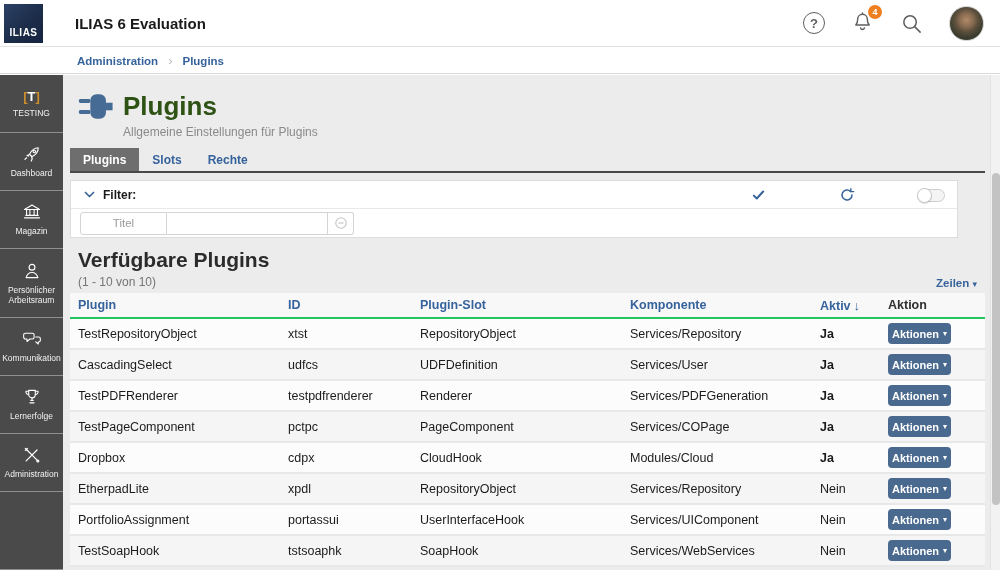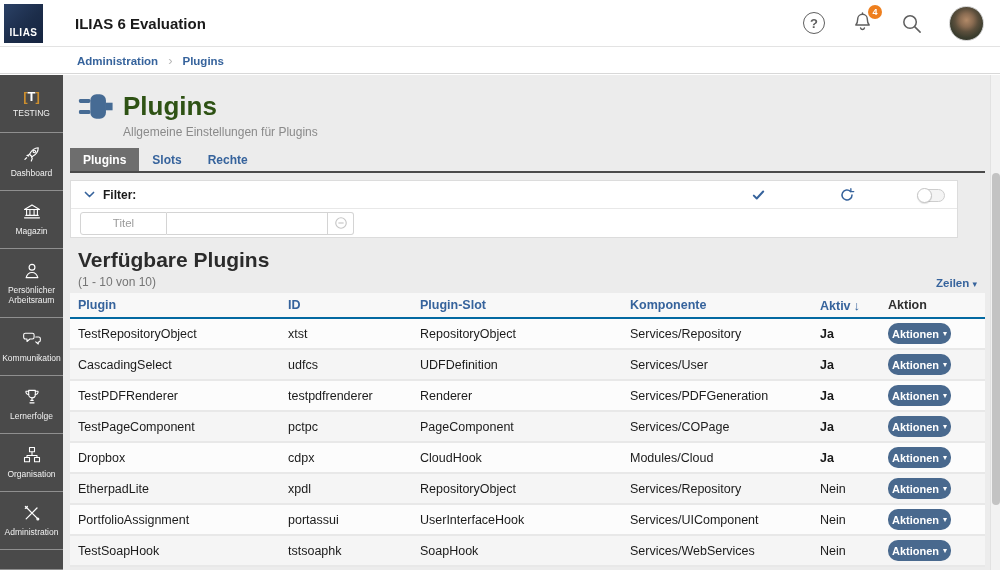--- a/index.html
+++ b/index.html
@@ -80,31 +80,31 @@
   .section-head { position:relative; margin-top:10px; padding-left:8px; width:915px; }
   .section-title { font-size:21px; font-weight:bold; color:#2b2b2b; }
   .section-count { font-size:12px; color:#757575; margin-top:3px; }
   .rows-menu { position:absolute; right:8px; bottom:0; font-size:11.5px; font-weight:bold;
                color:#36639c; cursor:pointer; }
   .rows-menu .caret { font-size:9px; }
 
   .table { width:915px; margin-top:4px; }
   .thead, .trow { display:grid; grid-template-columns:210px 132px 210px 190px 68px 1fr;
                   align-items:center; padding-left:8px; }
-  .thead { height:26px; background:#f8f8f8; border-bottom:2px solid #0369a1;
+  .thead { height:26px; background:#f8f8f8; border-bottom:2px solid #22c55e;
            font-size:12.5px; font-weight:bold; }
   .thead .th { color:#36639c; cursor:pointer; }
   .thead .th-plain { color:#2f2f2f; cursor:default; }
   .sort-arrow { color:#36639c; font-weight:bold; font-size:13px; margin-left:3px; }
   .trow { height:31px; background:#fcfcfc; border-bottom:2px solid #e8e8e8;
           font-size:12.5px; color:#1b1b1b; }
   .trow.alt { background:#f5f5f5; }
   .c-active.bold { font-weight:bold; }
   .aktionen-btn { width:63px; height:21px; background:#49698e; color:#fff; border:none;
-                  border-radius:10px; font-size:11px; font-weight:bold; cursor:pointer;
+                  border-radius:4px; font-size:11px; font-weight:bold; cursor:pointer;
                   display:flex; align-items:center; justify-content:center; gap:4px;
                   font-family:inherit; }
   .aktionen-btn .caret { font-size:8px; }
 
   
   .scrollbar { position:absolute; right:0; top:75px; width:10px; bottom:0; background:#f2f2f2;
                border-left:1px solid #e2e2e2; }
   .scroll-thumb { position:absolute; left:1px; top:98px; width:8px; height:332px;
                   background:#c3c3c3; border-radius:4px; cursor:pointer; }
 </style>
@@ -176,29 +176,20 @@
       </svg>
       <span>Kommunikation</span>
     </div>
     <div class="sb-item">
       <svg width="20" height="20" viewBox="0 0 24 24" fill="none" stroke="#fff" stroke-width="1.3" stroke-linecap="round" stroke-linejoin="round">
         <path d="M8 4h8v5a4 4 0 0 1-8 0z"></path>
           <path d="M8 5H4.8a3.2 3.2 0 0 0 3.4 4M16 5h3.2a3.2 3.2 0 0 1-3.4 4"></path>
         <path d="M12 13v3M9.5 19h5M10.5 16h3"></path>
       </svg>
       <span>Lernerfolge</span>
-    </div>
-    <div class="sb-item">
-      <svg width="20" height="20" viewBox="0 0 24 24" fill="none" stroke="#fff" stroke-width="1.3" stroke-linejoin="round">
-        <rect x="9" y="3" width="6" height="5"></rect>
-          <rect x="3" y="15" width="6" height="5"></rect>
-          <rect x="15" y="15" width="6" height="5"></rect>
-        <path d="M12 8v3M6 15v-2.5h12V15M12 11v1.5"></path>
-      </svg>
-      <span>Organisation</span>
     </div>
     <div class="sb-item">
       <svg width="20" height="20" viewBox="0 0 24 24" fill="none" stroke="#fff" stroke-width="1.5" stroke-linecap="round">
         <path d="M6 6l13 13M18 6L5 19"></path>
           <path d="M4 4l2 2M4 6.5L6.5 4"></path>
           <circle cx="19" cy="19.2" r="1.1"></circle>
       </svg>
       <span>Administration</span>
     </div>
     <div class="sb-item sb-partial"></div>

